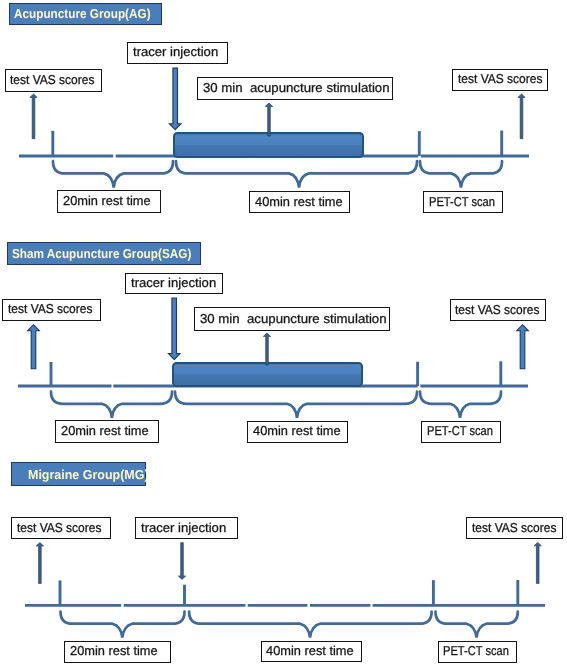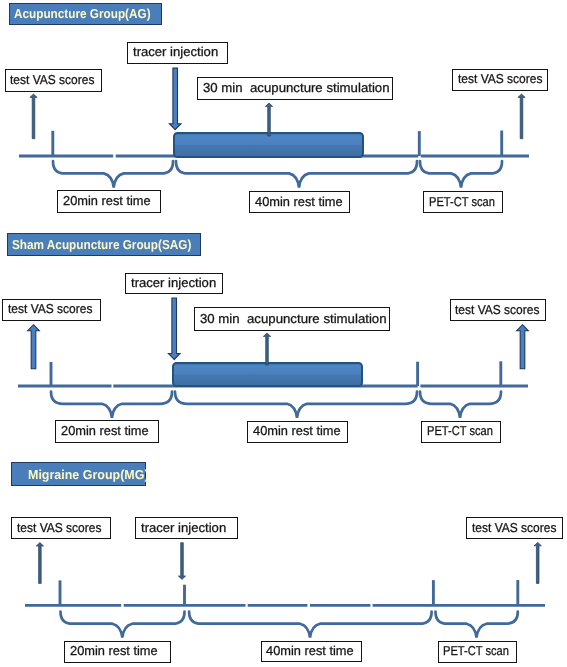--- a/index.html
+++ b/index.html
@@ -99,21 +99,21 @@
       </div>
       <div class="tbox" style="left: 57px; top: 190px; width: 104px; height: 23px; font-size: 12.9px; border: 1.7px solid rgb(20, 20, 20); color: rgb(22, 22, 22); justify-content: flex-start; padding-left: 4.6px;">
         <span style="display: inline-block; transform-origin: left center; transform: scaleX(0.995); white-space: pre;">20min rest time</span>
       </div>
       <div class="tbox" style="left: 249px; top: 191px; width: 101px; height: 22px; font-size: 12.9px; border: 1.7px solid rgb(20, 20, 20); color: rgb(22, 22, 22); justify-content: flex-start; padding-left: 4.6px;">
         <span style="display: inline-block; transform-origin: left center; transform: scaleX(0.995); white-space: pre;">40min rest time</span>
       </div>
       <div class="tbox" style="left: 423px; top: 191px; width: 80px; height: 22px; font-size: 12.9px; border: 1.7px solid rgb(20, 20, 20); color: rgb(22, 22, 22); justify-content: flex-start; padding-left: 4.6px;">
         <span style="display: inline-block; transform-origin: left center; transform: scaleX(0.862); white-space: pre;">PET-CT scan</span>
       </div>
-      <div class="badge" style="left: 7px; top: 233px; width: 194px; height: 23px; font-size: 13px; background: rgb(74, 126, 187); border: 1.4px solid rgb(31, 56, 100); justify-content: flex-start; padding-left: 4.2px;">
+      <div class="badge" style="left: 7px; top: 242px; width: 194px; height: 23px; font-size: 13px; background: rgb(74, 126, 187); border: 1.4px solid rgb(31, 56, 100); justify-content: flex-start; padding-left: 4.2px;">
         <span style="display: inline-block; transform-origin: left center; transform: scaleX(0.905); white-space: pre;">Sham Acupuncture Group(SAG)</span>
       </div>
       <div class="tbox" style="left: 2.3px; top: 299.2px; width: 98.6px; height: 21.4px; font-size: 12.9px; border: 1.7px solid rgb(20, 20, 20); color: rgb(22, 22, 22); justify-content: flex-start; padding-left: 4.6px;">
         <span style="display: inline-block; transform-origin: left center; transform: scaleX(0.93); white-space: pre;">test VAS scores</span>
       </div>
       <div class="tbox" style="left: 125px; top: 272.6px; width: 98px; height: 21.6px; font-size: 12.9px; border: 1.7px solid rgb(20, 20, 20); color: rgb(22, 22, 22); justify-content: flex-start; padding-left: 4.6px;">
         <span style="display: inline-block; transform-origin: left center; transform: scaleX(1.016); white-space: pre;">tracer injection</span>
       </div>
       <div class="tbox" style="left: 194.2px; top: 307.3px; width: 196px; height: 23.5px; font-size: 12.9px; border: 1.7px solid rgb(20, 20, 20); color: rgb(22, 22, 22); justify-content: flex-start; padding-left: 4.6px;">
         <span style="display: inline-block; transform-origin: left center; transform: scaleX(1.025); white-space: pre;">30 min  acupuncture stimulation</span>

